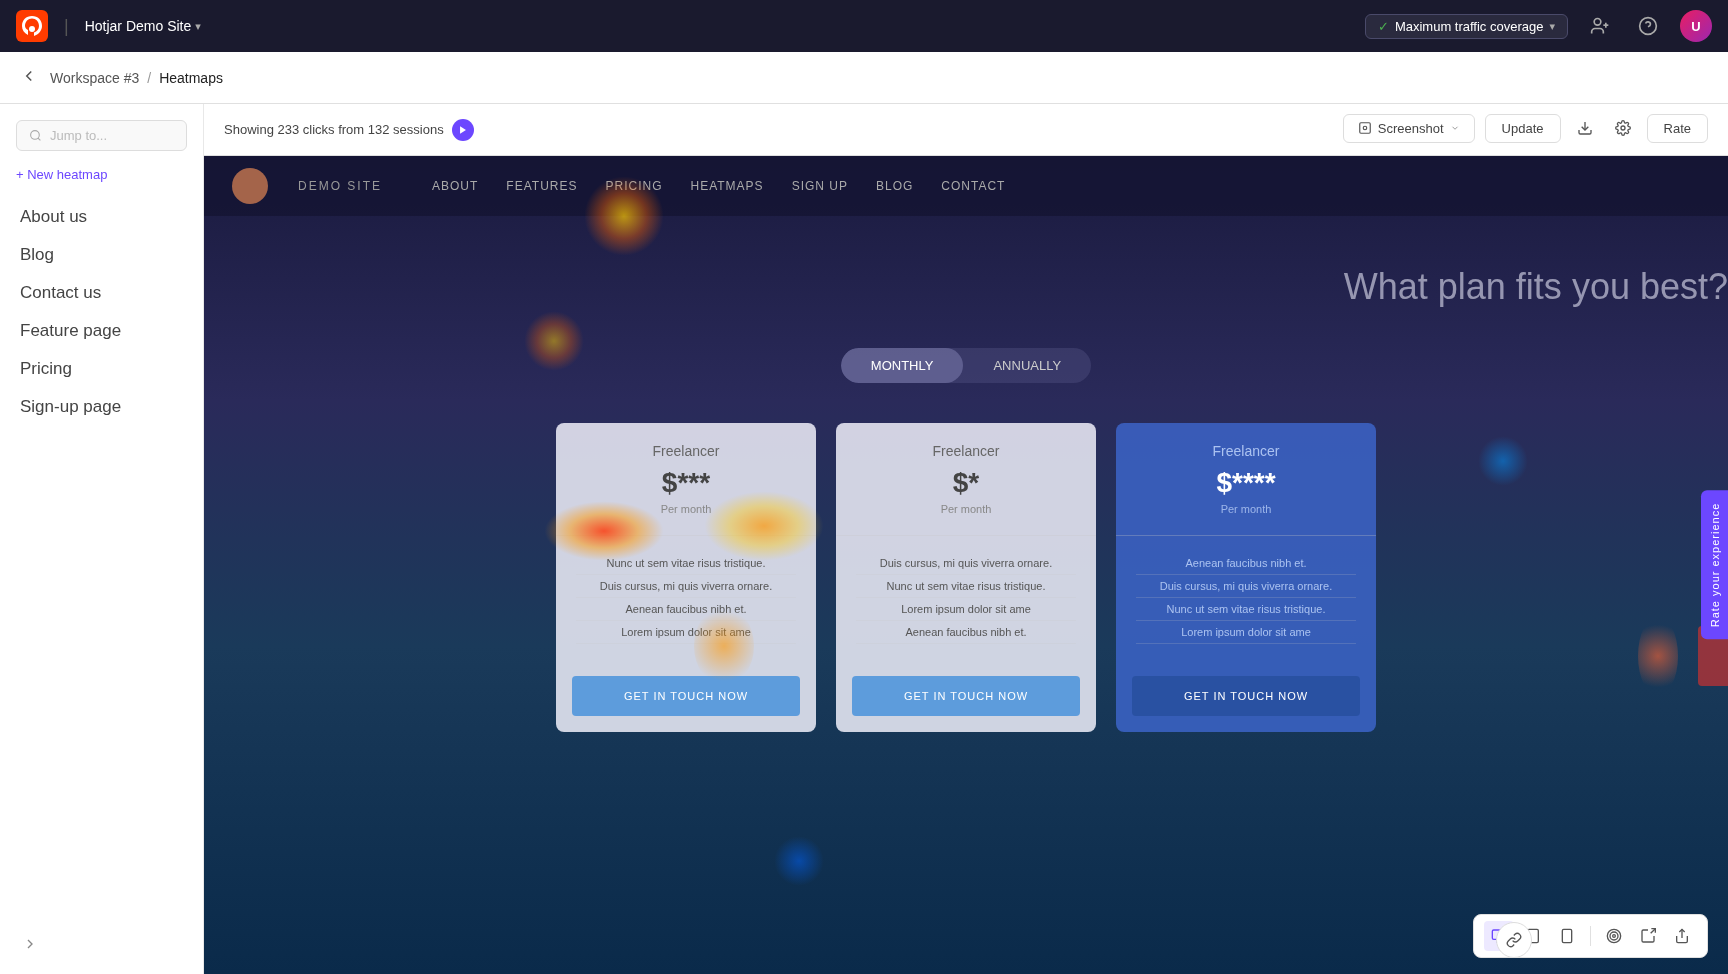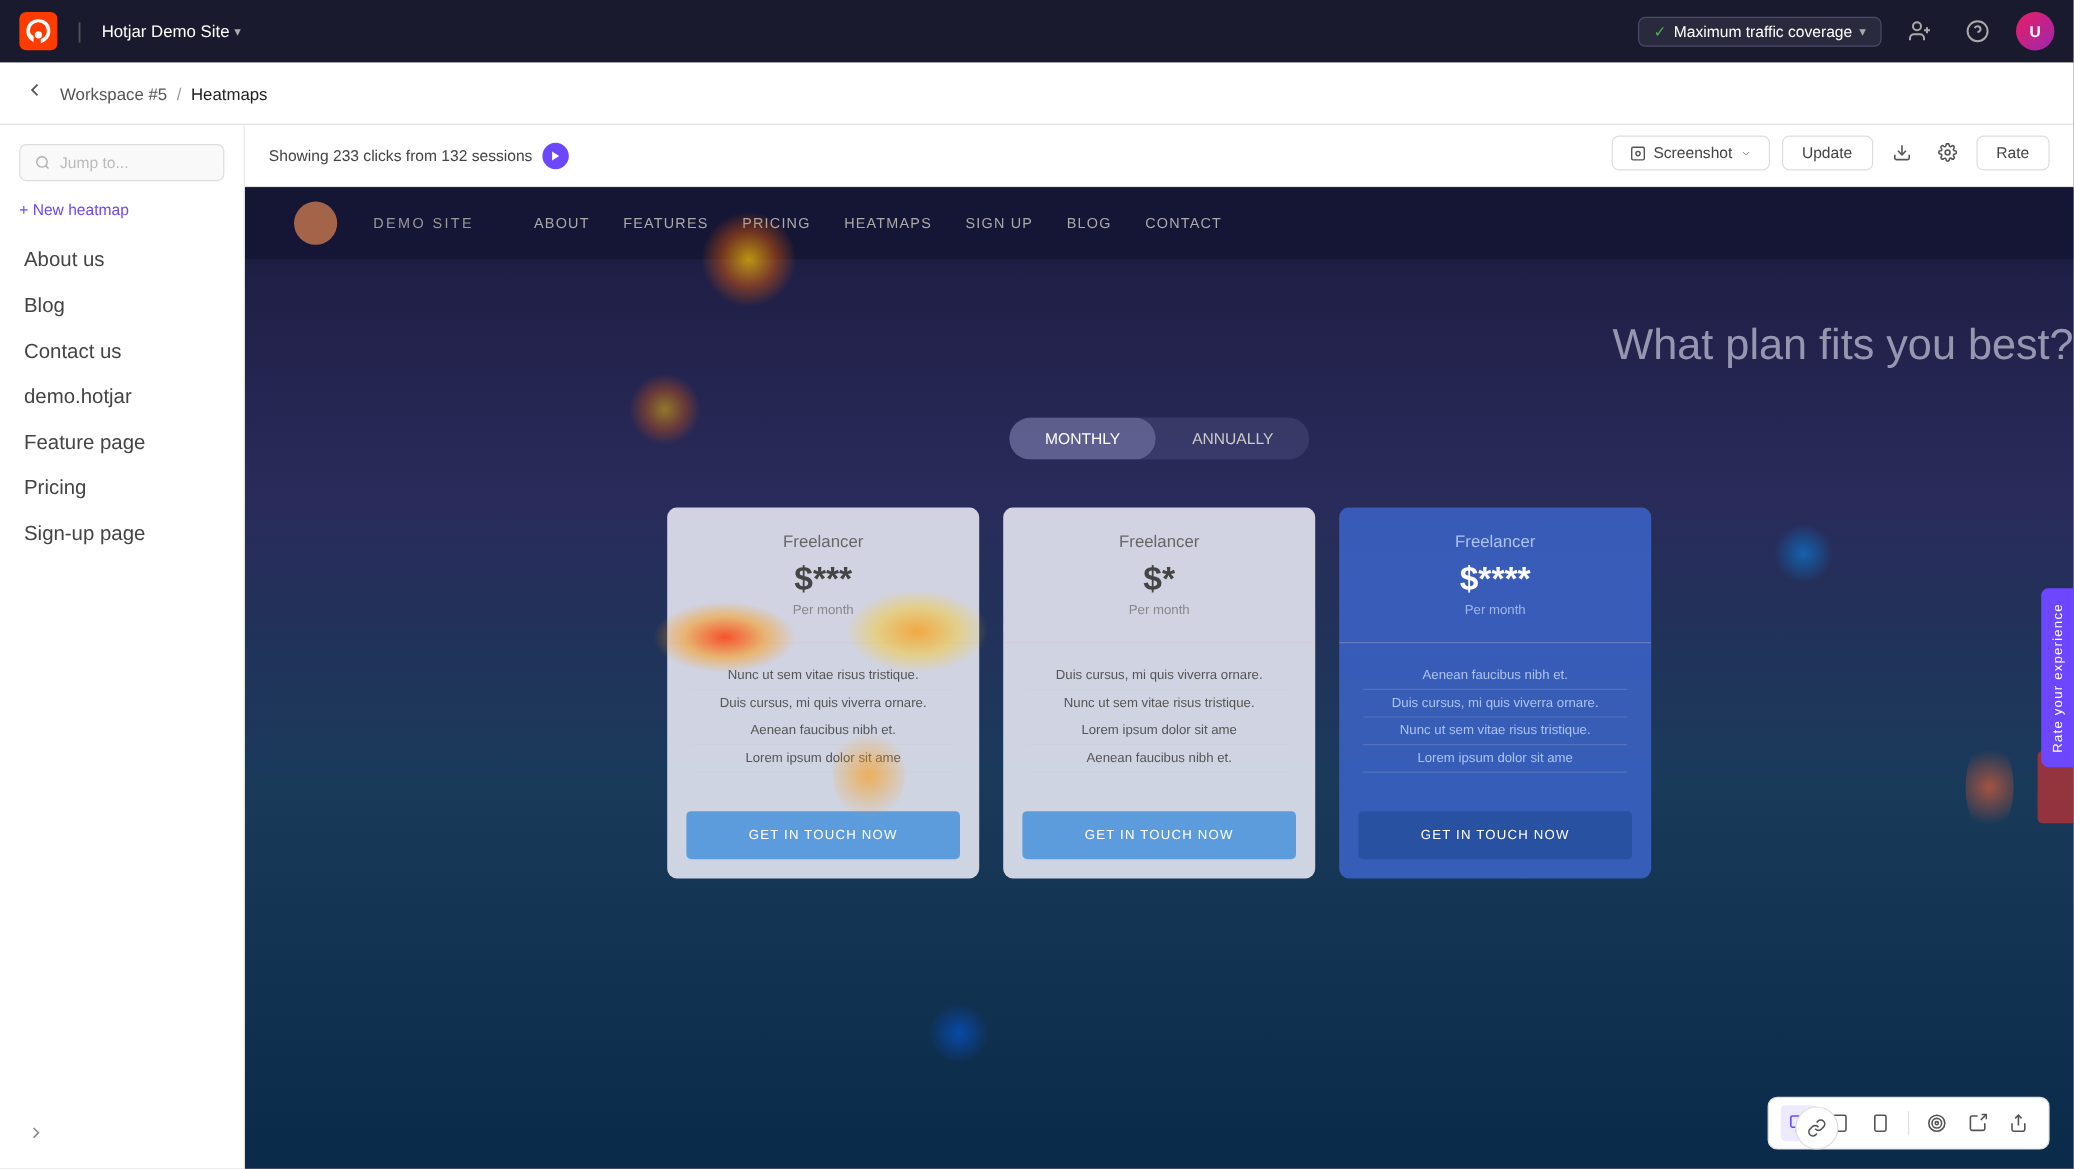--- a/index.html
+++ b/index.html
@@ -248,21 +248,21 @@
       position: relative;
       background: linear-gradient(180deg, #1a1a3e 0%, #2a2a5a 30%, #1a3a5a 60%, #0a2a4a 100%);
       overflow: hidden;
     }
 
     
     .demo-nav {
       height: 60px;
       display: flex;
       align-items: center;
-      padding: 0 41px;
+      padding: 0 28px;
       gap: 30px;
       background: rgba(20,20,50,0.8);
     }
     .demo-nav-links {
       display: flex;
       gap: 28px;
       margin-left: 20px;
     }
     .demo-nav-link { color: #aaa; font-size: 12px; letter-spacing: 1px; text-transform: uppercase; }
 
@@ -462,21 +462,21 @@
   </div>
 </div>
 
 <div class="sub-nav">
   <div class="back-btn">
     <svg width="18" height="18" viewBox="0 0 24 24" fill="none" stroke="#555" stroke-width="2">
         <polyline points="15 18 9 12 15 6"></polyline>
       </svg>
   </div>
   <div class="breadcrumb">
-    <span class="breadcrumb-link">Workspace #5</span>
+    <span class="breadcrumb-link">Workspace #3</span>
     <span class="breadcrumb-sep">/</span>
     <span class="breadcrumb-current">Heatmaps</span>
   </div>
 </div>
 
 <div class="main-layout">
 
   <div class="sidebar">
     <div class="sidebar-search">
       <svg width="13" height="13" viewBox="0 0 24 24" fill="none" stroke="#aaa" stroke-width="2">
@@ -490,23 +490,20 @@
     </div>
 
     <div class="sidebar-item">
       <span>About us</span>
     </div>
     <div class="sidebar-item">
       <span>Blog</span>
     </div>
     <div class="sidebar-item">
       <span>Contact us</span>
-    </div>
-    <div class="sidebar-item">
-      <span>demo.hotjar</span>
     </div>
     <div class="sidebar-item">
       <span>Feature page</span>
     </div>
     <div class="sidebar-item">
       <span>Pricing</span>
     </div>
     <div class="sidebar-item">
       <span>Sign-up page</span>
     </div>

